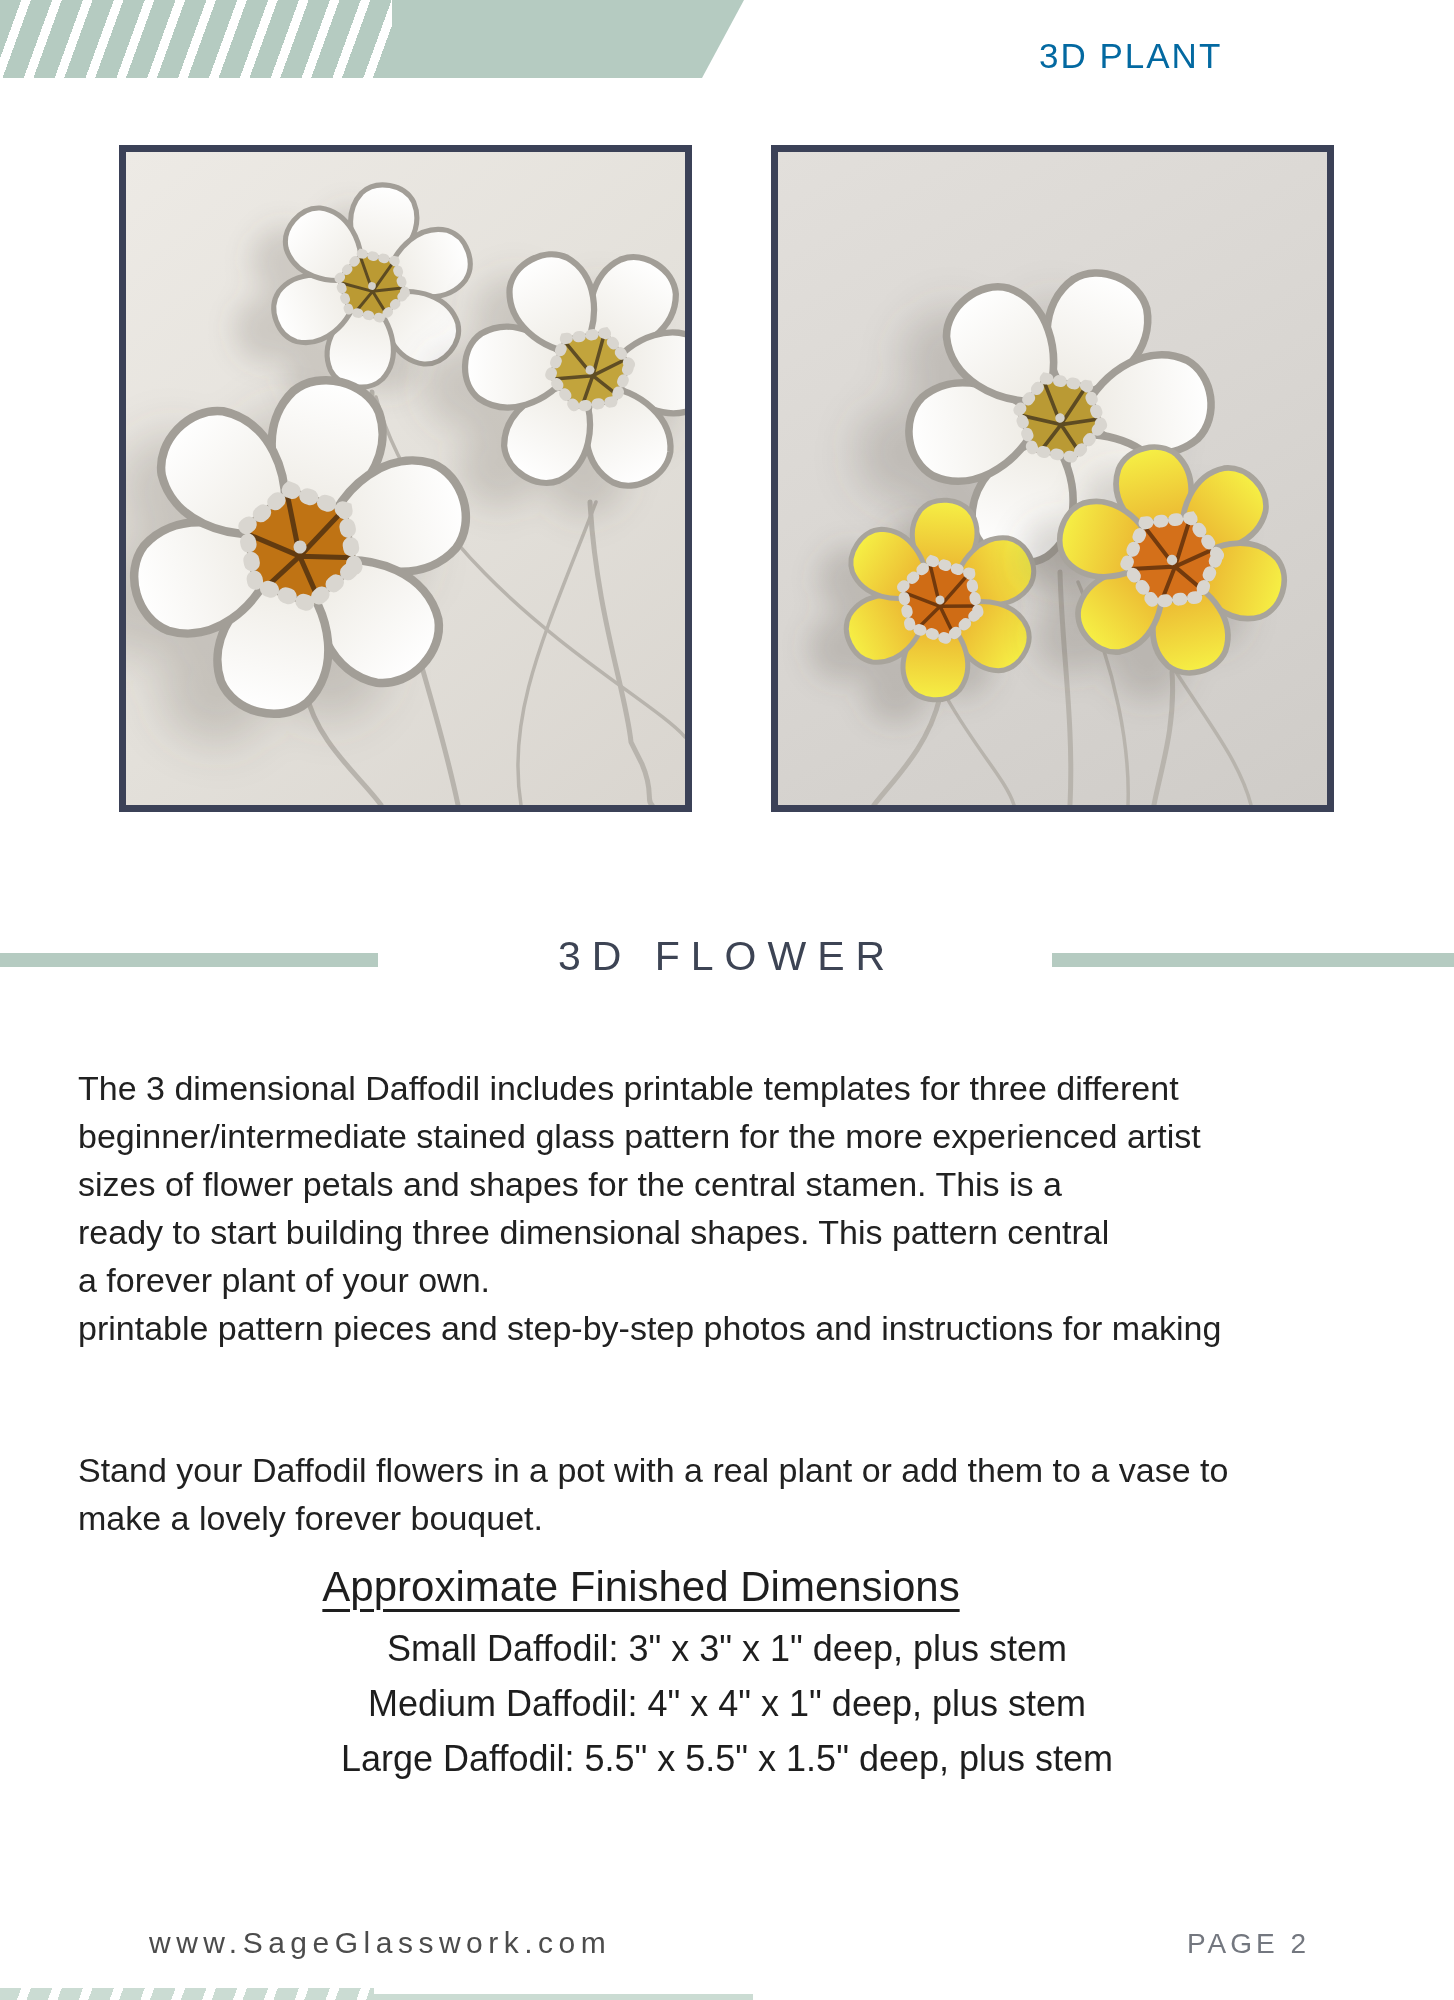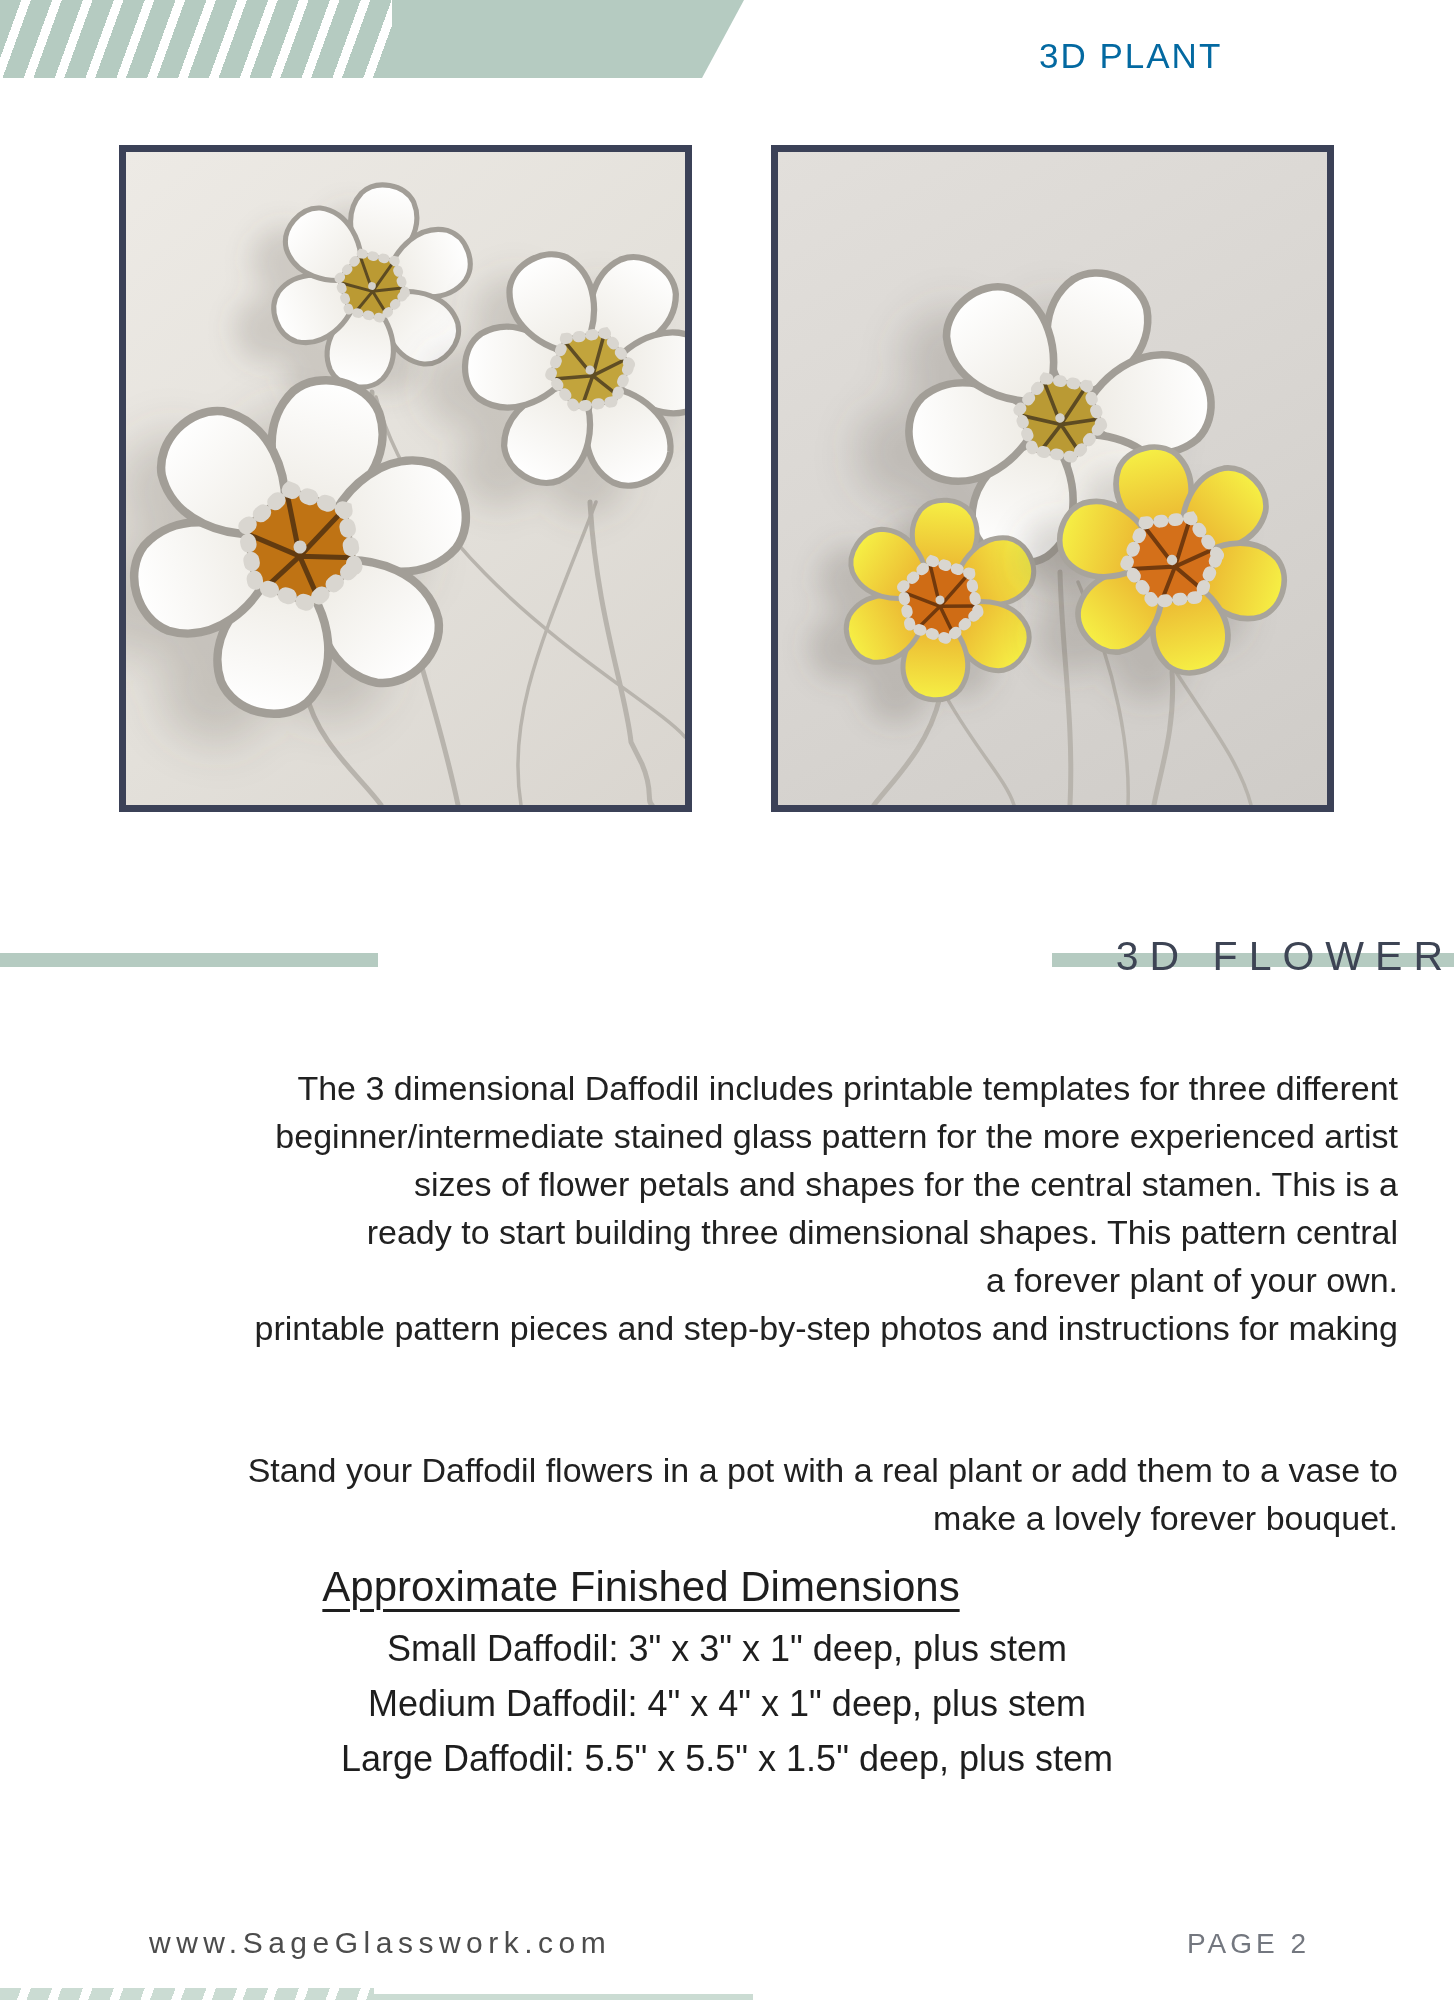--- a/index.html
+++ b/index.html
@@ -30,27 +30,27 @@
     background:linear-gradient(140deg,#edeae5 0%,#e3e0da 55%,#d9d5cf 100%);}
   .photo-right{left:771px;top:145px;width:549px;height:653px;
     background:linear-gradient(150deg,#e2dfdb 0%,#d8d5d1 55%,#cfccc8 100%);}
   .photo svg{display:block;width:100%;height:100%;}
 
   
   .bar{height:14px;background:#b5cbc1;}
   .bar-left{left:0;top:953px;width:378px;}
   .bar-right{left:1052px;top:953px;width:402px;}
   .section-title{
-    left:0;top:933px;width:1454px;text-align:right;
+    left:0;top:933px;width:1454px;text-align:center;
     font-size:41px;letter-spacing:11px;color:#3d4454;white-space:nowrap;
   }
 
   
   .body-copy{left:78px;top:1064px;width:1320px;color:#212121;
-    font-size:34px;line-height:48px;text-align:right;}
+    font-size:34px;line-height:48px;}
   .para{white-space:nowrap;}
   .para + .para{margin-top:94px;}
 
   
   .dims-heading{
     left:0;top:1562px;width:1282px;text-align:center;color:#1e1e1e;
     font-size:42px;line-height:50px;
     text-decoration:underline;text-decoration-thickness:3px;text-underline-offset:8px;
     white-space:nowrap;
   }

